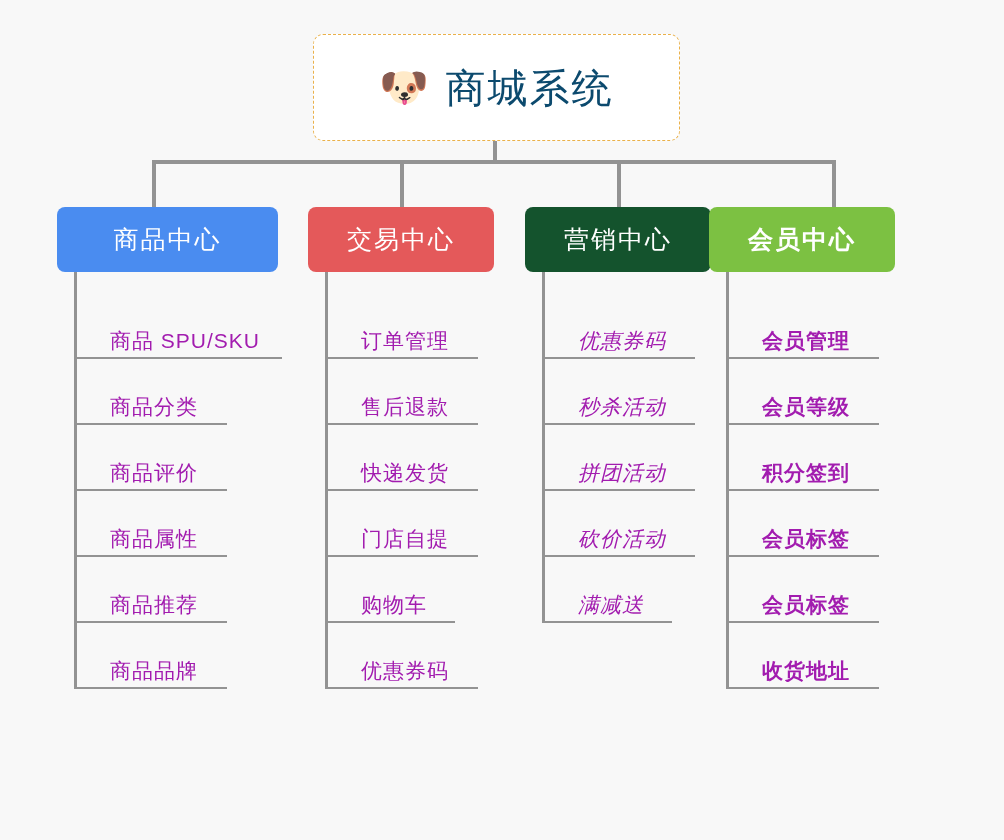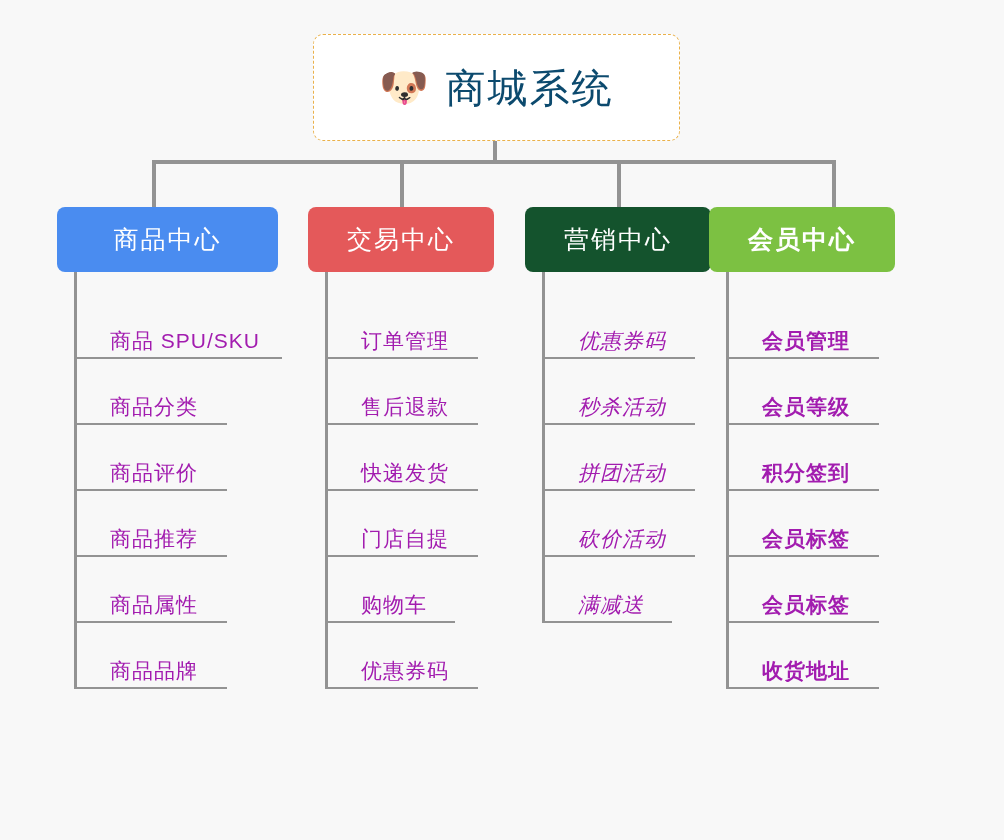--- a/index.html
+++ b/index.html
@@ -144,25 +144,25 @@
         </div>
         <div class="leaf-item">
           <span class="leaf-label">商品分类</span>
           <div class="leaf-rule" style="width: 150px; background: rgb(147, 147, 147);"></div>
         </div>
         <div class="leaf-item">
           <span class="leaf-label">商品评价</span>
           <div class="leaf-rule" style="width: 150px; background: rgb(147, 147, 147);"></div>
         </div>
         <div class="leaf-item">
+          <span class="leaf-label">商品属性</span>
+          <div class="leaf-rule" style="width: 150px; background: rgb(147, 147, 147);"></div>
+        </div>
+        <div class="leaf-item">
           <span class="leaf-label">商品推荐</span>
-          <div class="leaf-rule" style="width: 150px; background: rgb(147, 147, 147);"></div>
-        </div>
-        <div class="leaf-item">
-          <span class="leaf-label">商品属性</span>
           <div class="leaf-rule" style="width: 150px; background: rgb(147, 147, 147);"></div>
         </div>
         <div class="leaf-item">
           <span class="leaf-label">商品品牌</span>
           <div class="leaf-rule" style="width: 150px; background: rgb(147, 147, 147);"></div>
         </div>
       </div>
   </div>
 
   <div class="column col2">

